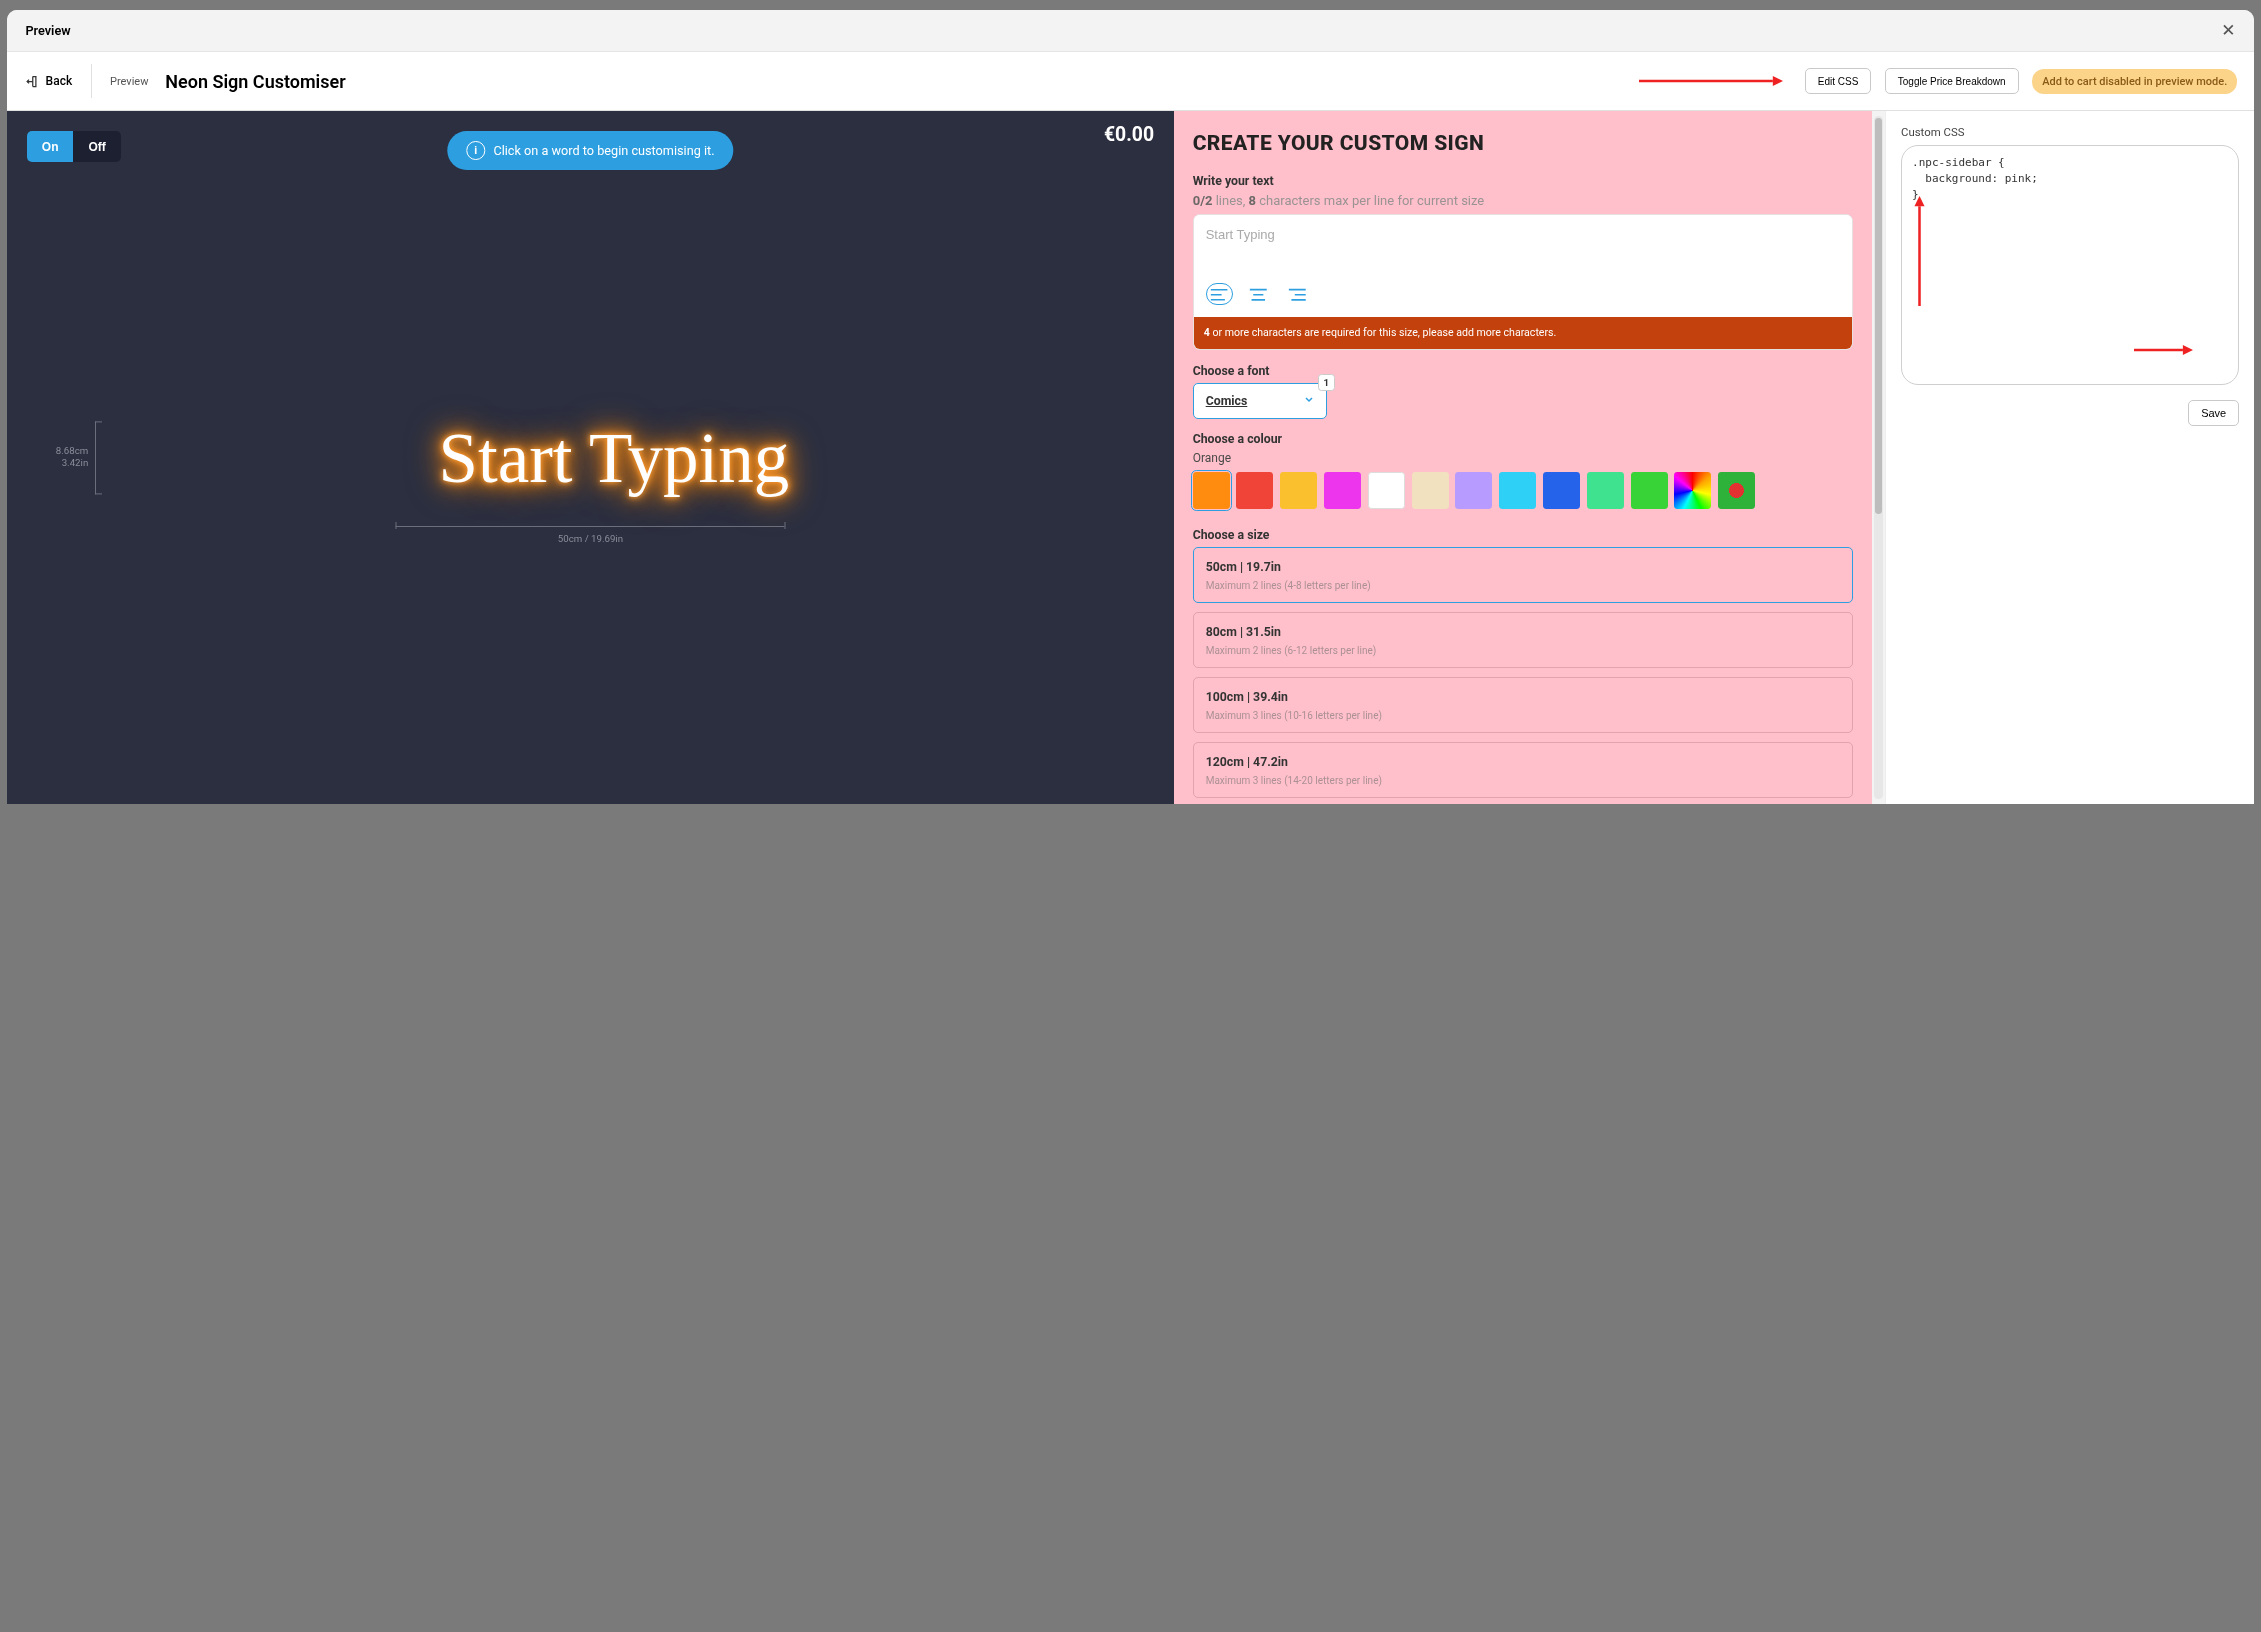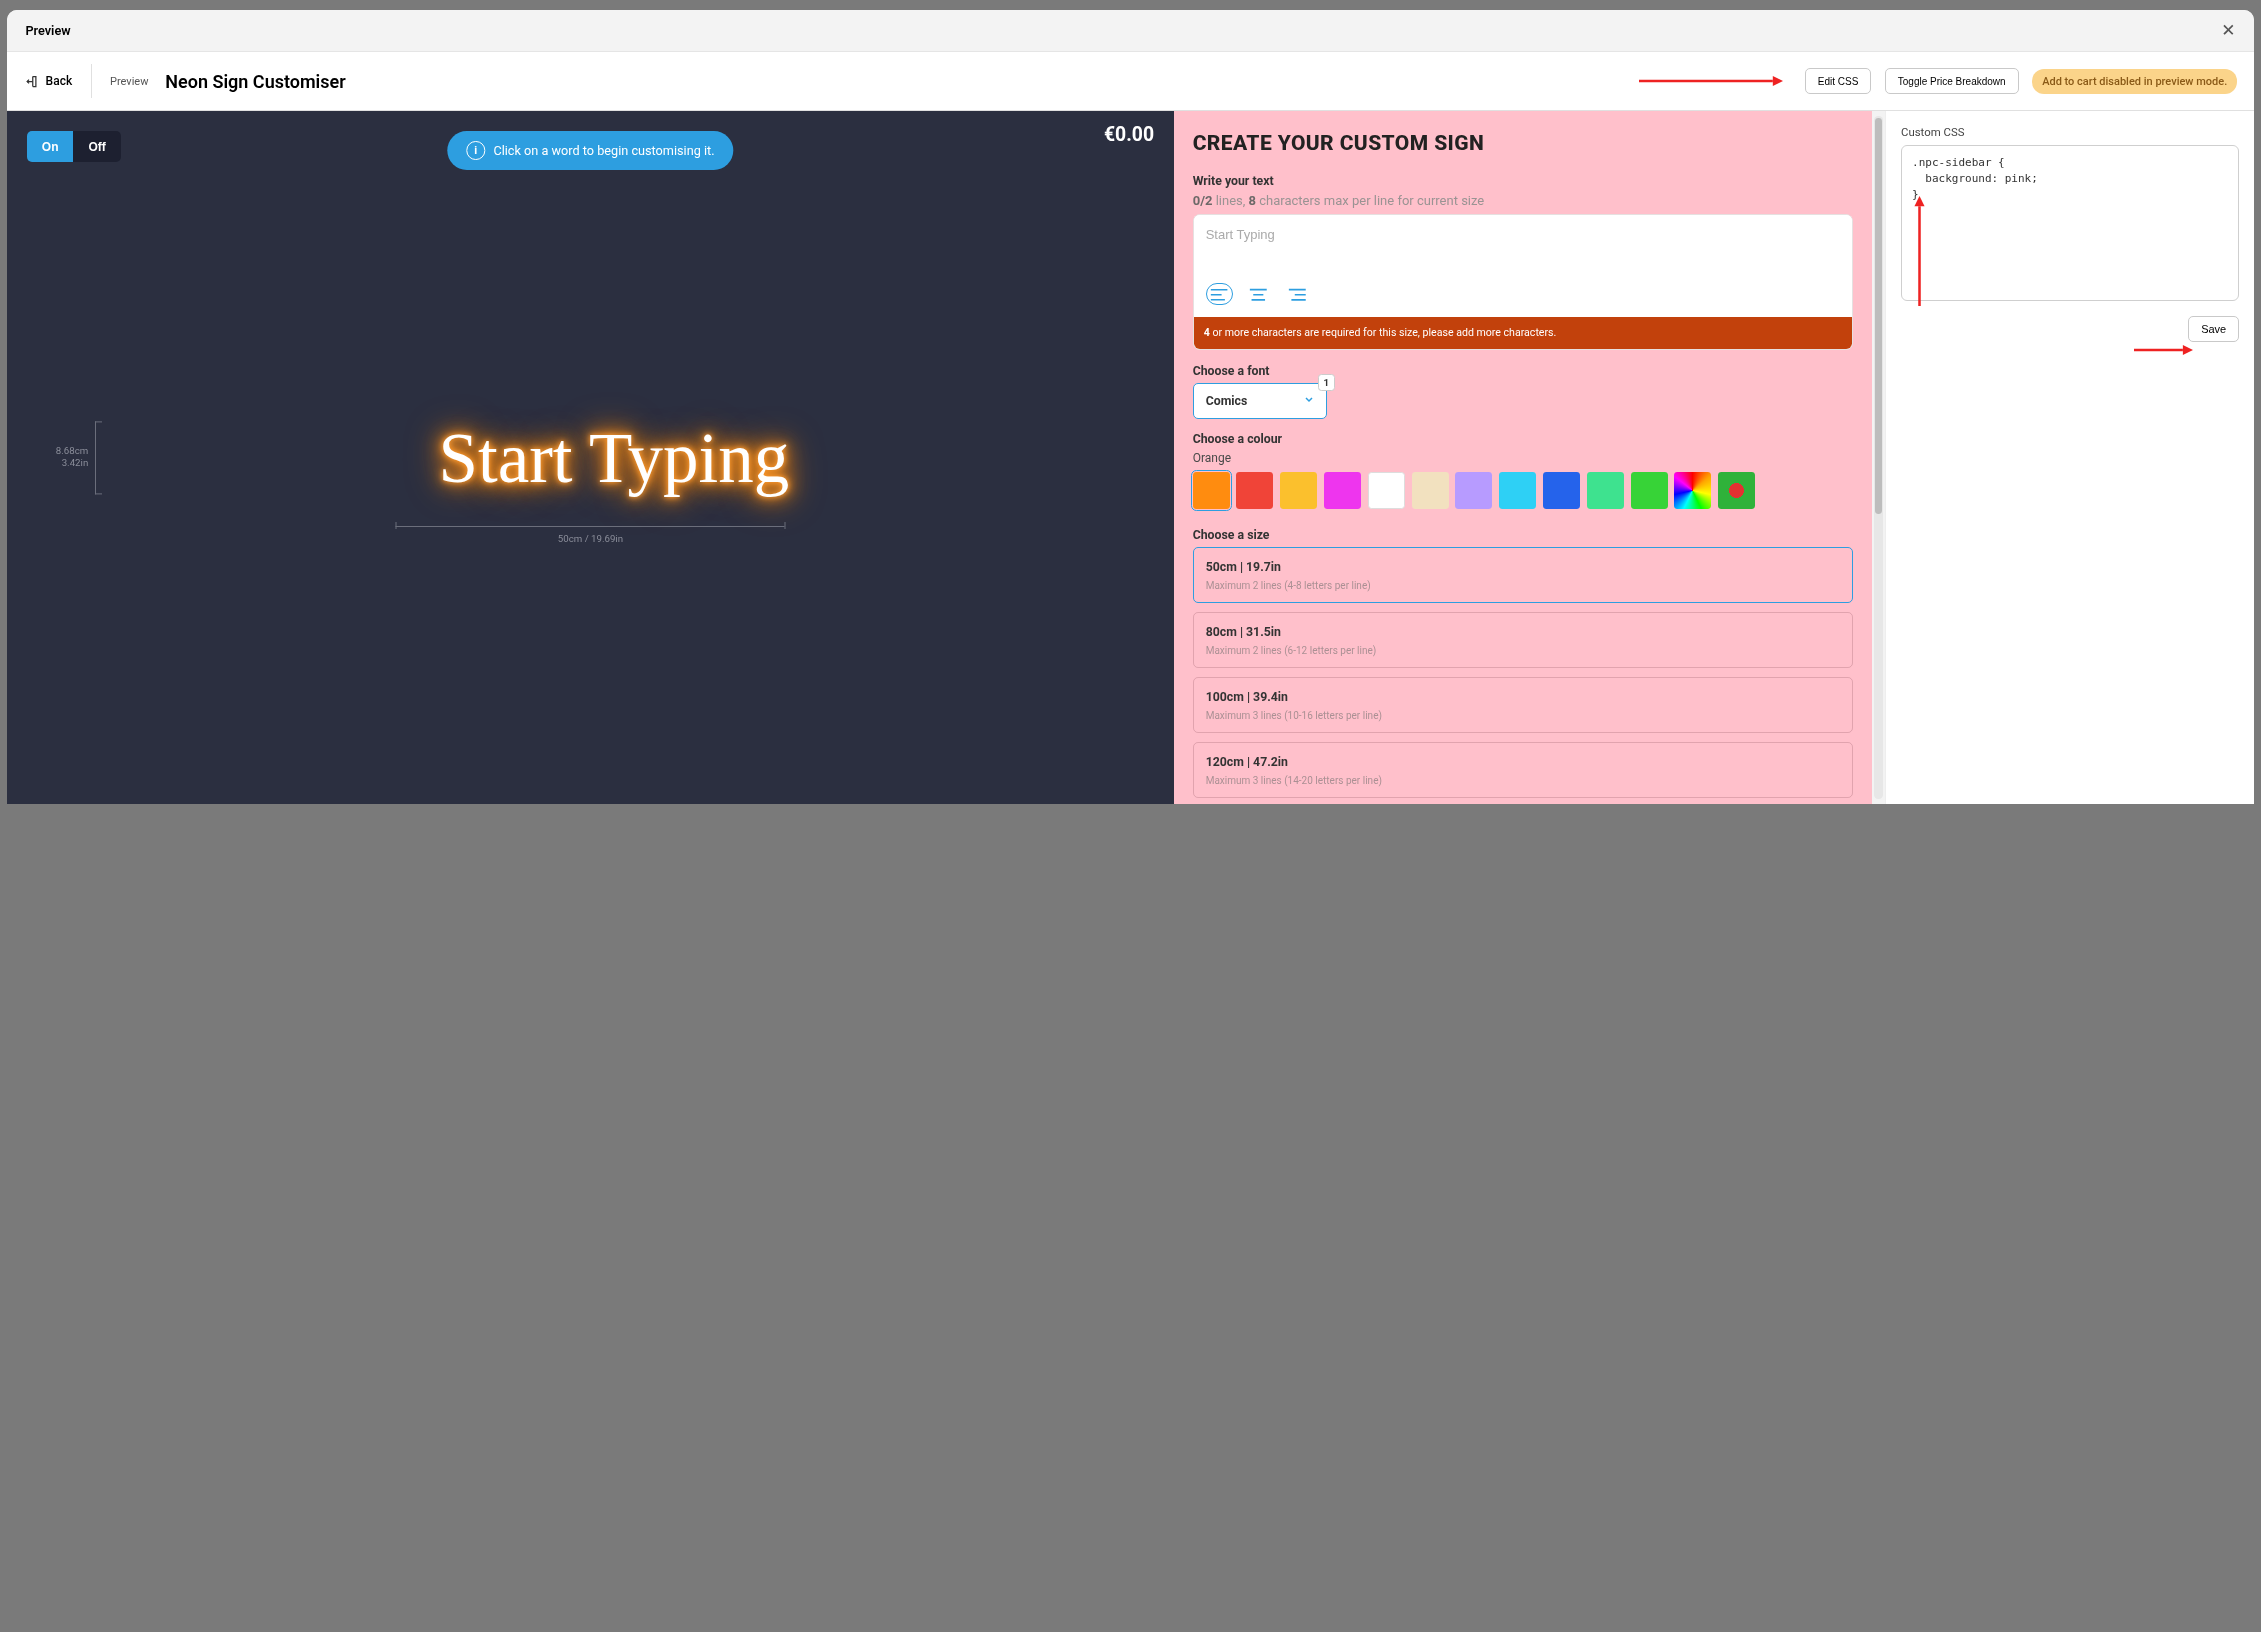--- a/index.html
+++ b/index.html
@@ -158,21 +158,21 @@
   }
   .align-btn svg line { stroke: #2d9ee0; stroke-width: 2; }
   .warn-bar {
     background: #c2410c; color: #fff; font-size: 10.6px; padding: 8.5px 10px; line-height: 1.4;
   }
   .warn-bar strong { font-weight: 700; }
   .font-select-wrap { position: relative; display: inline-block; }
   .font-select {
     border: 1.7px solid #2d9ee0; border-radius: 5px; background: #fff;
     padding: 10px 35px 10px 12px; font-size: 12.3px; font-weight: 700; cursor: pointer;
-    display: inline-flex; align-items: center; min-width: 134px;
+    display: inline-flex; align-items: center; min-width: 134px; text-decoration: underline;
   }
   .chev { color: #2d9ee0; position: absolute; right: 12px; top: 50%; transform: translateY(-50%); }
   .font-badge {
     position: absolute; top: -8.5px; right: -8.5px; background: #fff; border: 0.8px solid #ccc;
     border-radius: 3.4px; font-size: 9.7px; font-weight: 700; padding: 1.7px 5px;
   }
   .colour-name { font-size: 12px; color: #4a4a4a; margin: 3.4px 0 6.8px; }
   .swatch-grid { display: flex; flex-wrap: wrap; gap: 6.8px; }
   .swatch {
     width: 37px; height: 37px; border-radius: 3.4px; cursor: pointer;
@@ -195,21 +195,21 @@
   .size-desc { font-size: 10px; color: #ab9094; line-height: 1.35; }
   
   .css-panel {
     flex: 0.42;
     background: #fff; border-left: 0.8px solid #eee;
     padding: 13.5px 15px;
     position: relative;
   }
   .css-panel .panel-label { font-size: 11.4px; color: #444; margin-bottom: 6.8px; }
   .css-textarea {
-    width: 100%; height: 156px; border: 0.8px solid #cfcfcf; border-radius: 6px;
+    width: 100%; height: 240px; border: 0.8px solid #cfcfcf; border-radius: 17px;
     padding: 8.5px 10px; font-family: ui-monospace, Menlo, monospace; font-size: 11px;
     line-height: 1.45; color: #333; resize: none;
   }
   .save-row { display: flex; justify-content: flex-end; margin-top: 12px; align-items: center; position: relative; }
   .btn-save {
     border: 0.8px solid #c9c9c9; background: #fff; border-radius: 5px;
     padding: 6px 12px; font-size: 11px; cursor: pointer;
   }
   .arrow-up-red {
     position: absolute; left: 25px; top: 85px; width: 17px; height: 110px;

